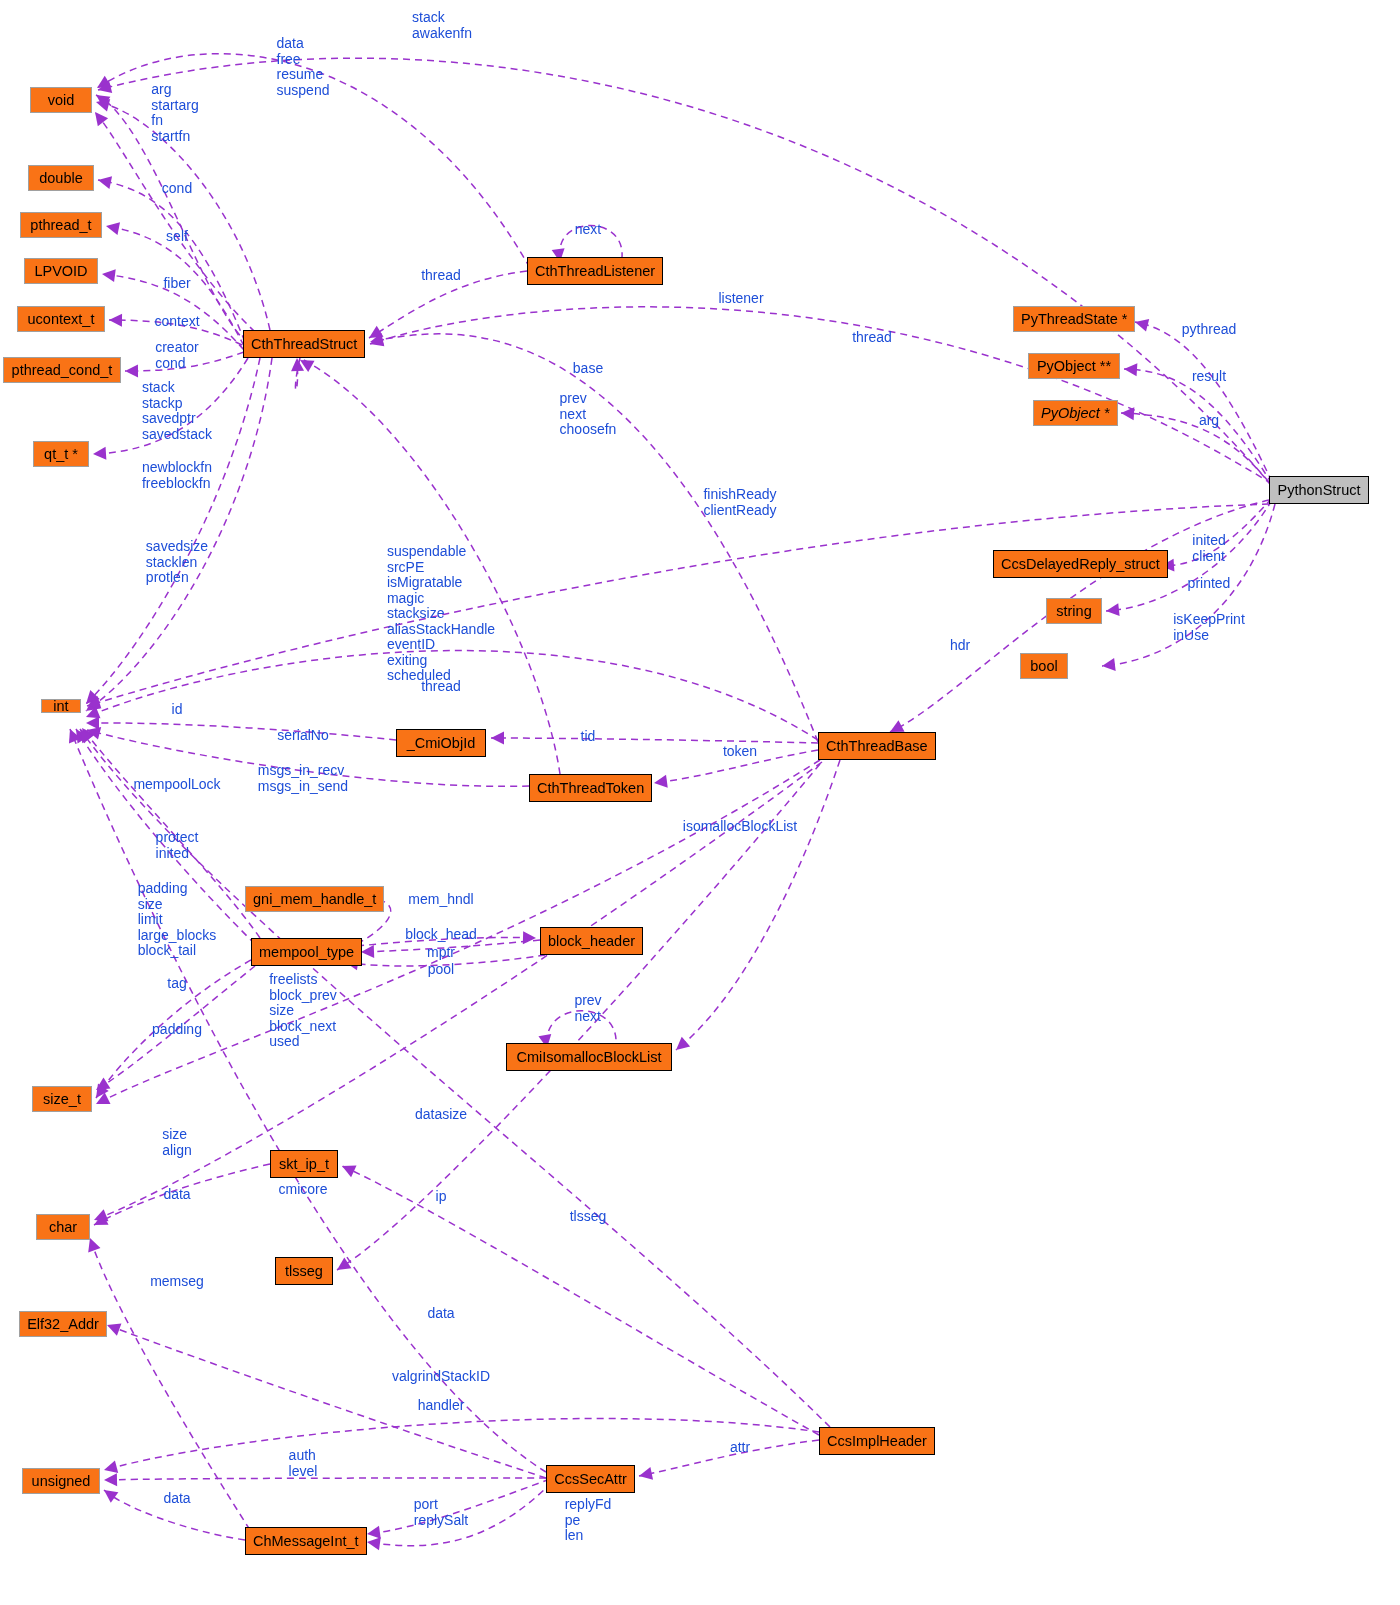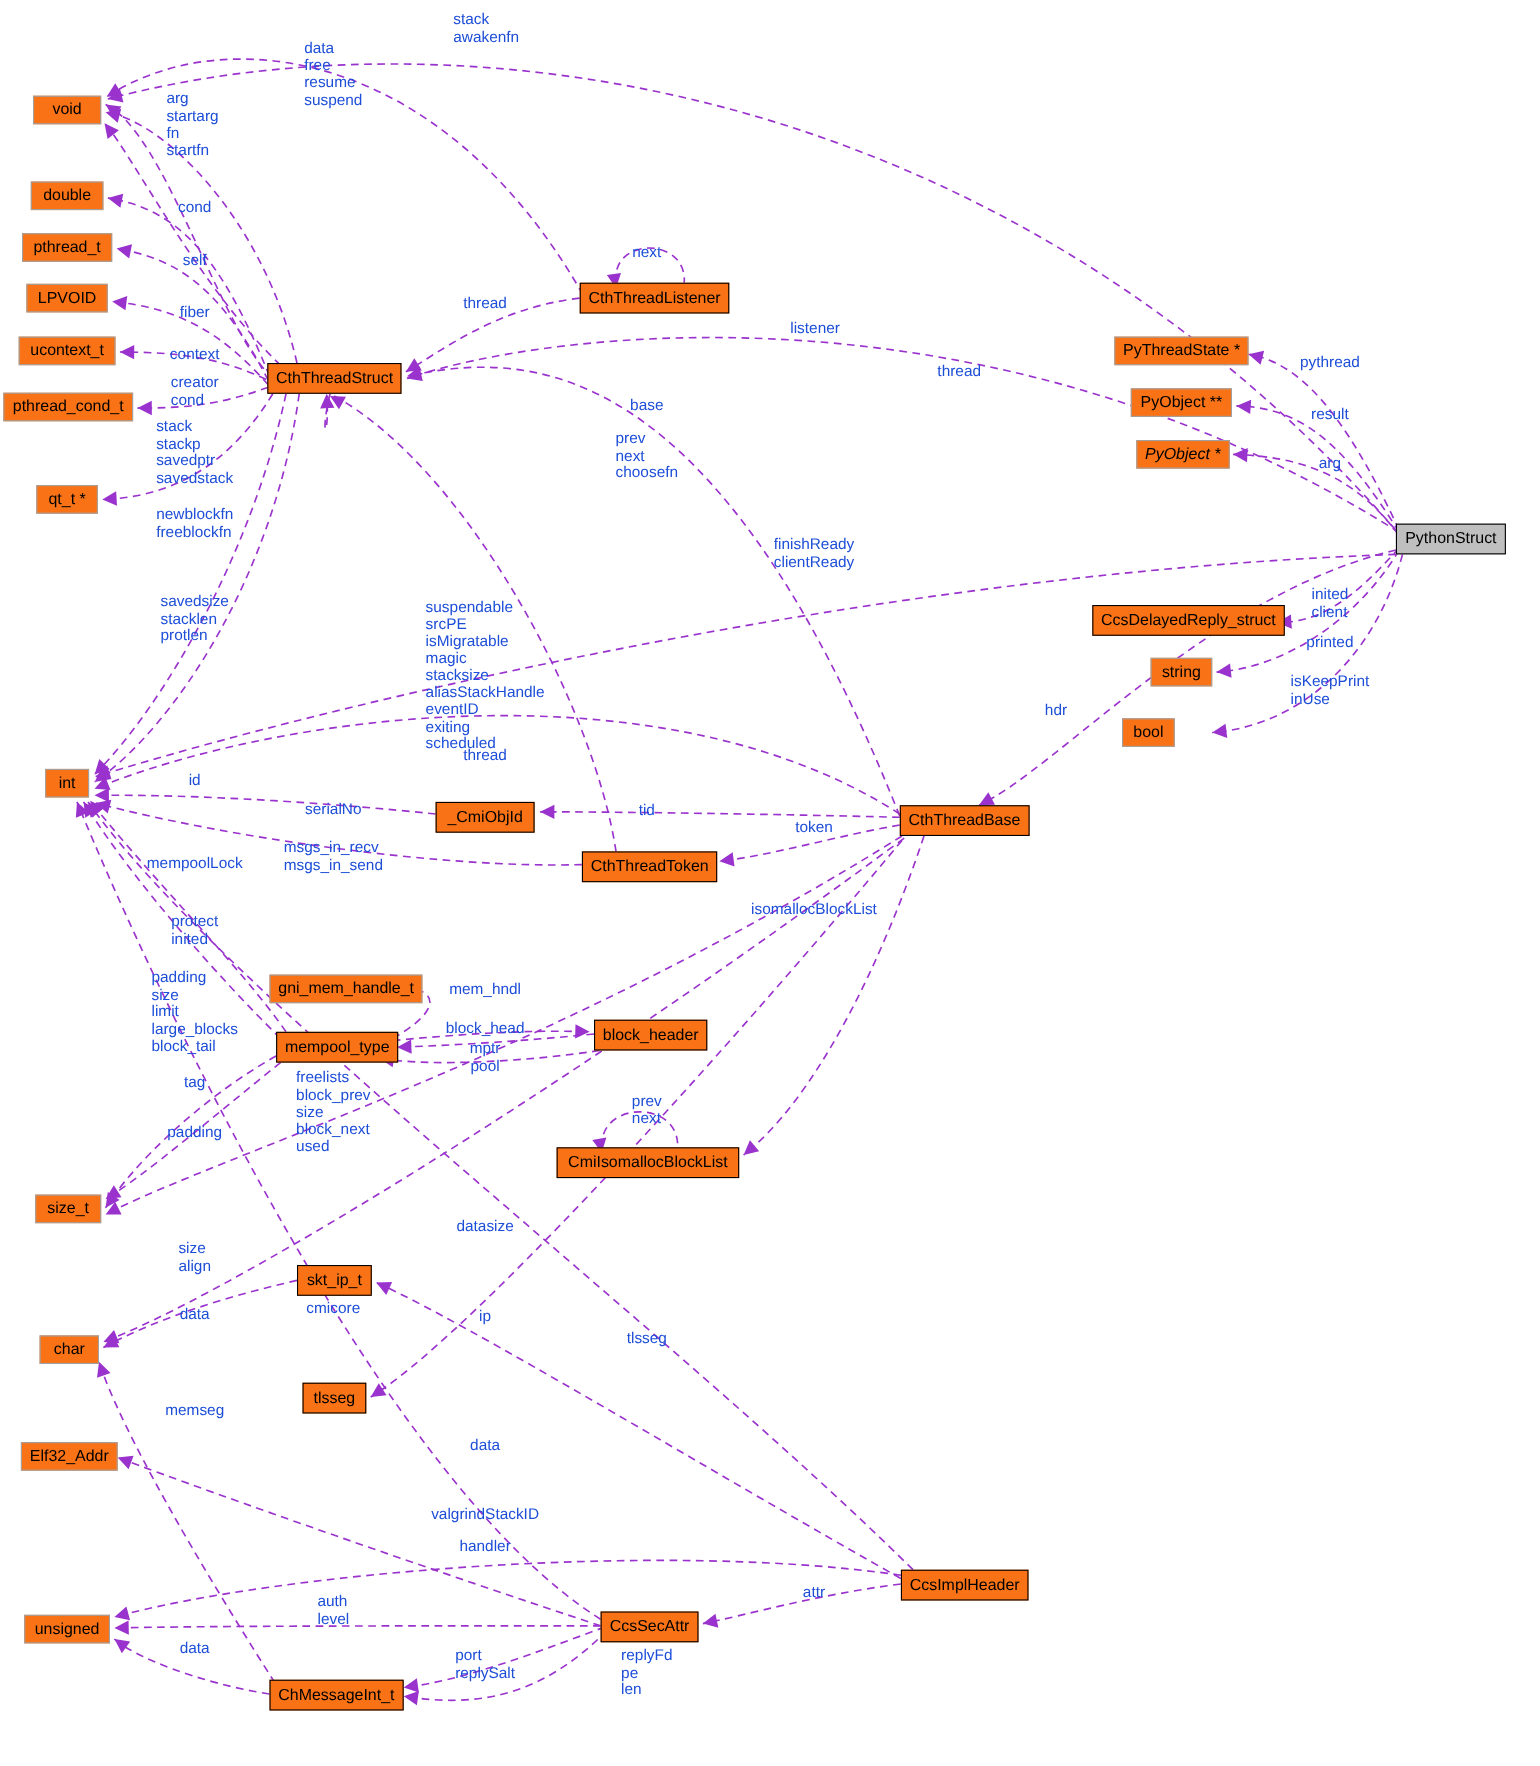--- a/index.html
+++ b/index.html
@@ -182,21 +182,21 @@
     </svg>
 
   <div id="node-layer">
       <div class="node plain" style="left: 30px; top: 87px; min-width: 62px; height: 26px;">void</div>
       <div class="node plain" style="left: 28px; top: 165px; min-width: 66px; height: 26px;">double</div>
       <div class="node plain" style="left: 20px; top: 212px; min-width: 82px; height: 26px;">pthread_t</div>
       <div class="node plain" style="left: 24px; top: 258px; min-width: 74px; height: 26px;">LPVOID</div>
       <div class="node plain" style="left: 17px; top: 306px; min-width: 88px; height: 26px;">ucontext_t</div>
       <div class="node plain" style="left: 3px; top: 357px; min-width: 118px; height: 26px;">pthread_cond_t</div>
       <div class="node plain" style="left: 33px; top: 441px; min-width: 56px; height: 26px;">qt_t *</div>
-      <div class="node plain" style="left: 41px; top: 699px; min-width: 40px; height: 26px;">int</div>
+      <div class="node plain" style="left: 41px; top: 699px; min-width: 40px; height: 14px;">int</div>
       <div class="node plain" style="left: 32px; top: 1086px; min-width: 60px; height: 26px;">size_t</div>
       <div class="node plain" style="left: 36px; top: 1214px; min-width: 54px; height: 26px;">char</div>
       <div class="node plain" style="left: 19px; top: 1311px; min-width: 88px; height: 26px;">Elf32_Addr</div>
       <div class="node plain" style="left: 22px; top: 1468px; min-width: 78px; height: 26px;">unsigned</div>
       <div class="node klass" style="left: 243px; top: 330px; min-width: 122px; height: 28px;">CthThreadStruct</div>
       <div class="node klass" style="left: 527px; top: 257px; min-width: 125px; height: 28px;">CthThreadListener</div>
       <div class="node klass" style="left: 396px; top: 729px; min-width: 90px; height: 28px;">_CmiObjId</div>
       <div class="node klass" style="left: 529px; top: 774px; min-width: 120px; height: 28px;">CthThreadToken</div>
       <div class="node klass" style="left: 818px; top: 732px; min-width: 111px; height: 28px;">CthThreadBase</div>
       <div class="node plain" style="left: 245px; top: 886px; min-width: 119px; height: 26px;">gni_mem_handle_t</div>

